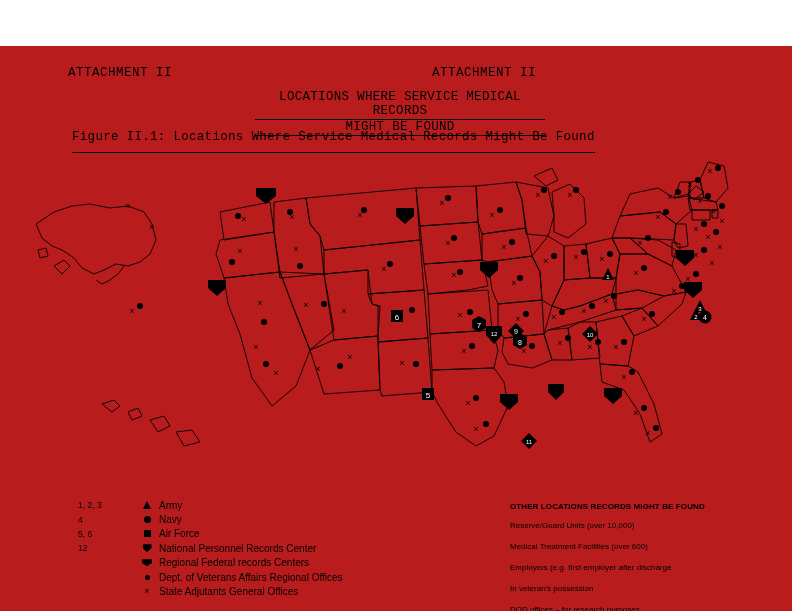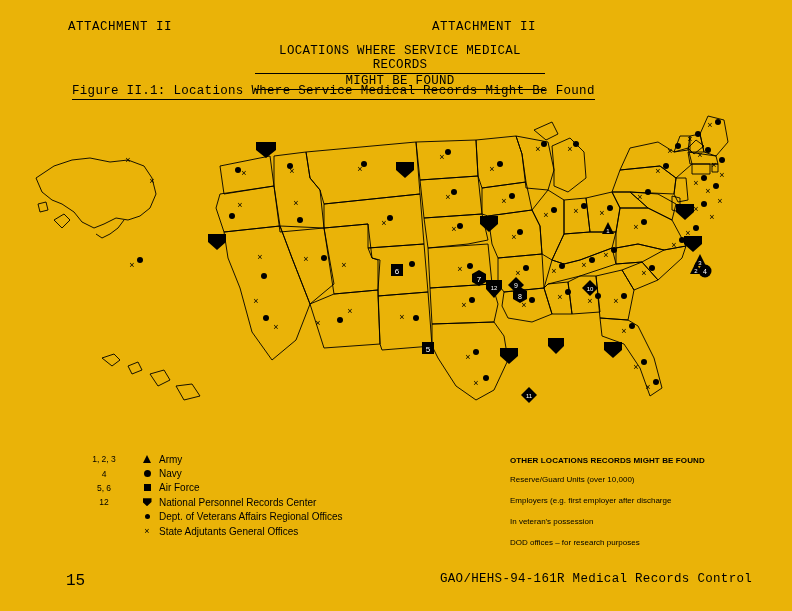--- a/index.html
+++ b/index.html
@@ -11,21 +11,22 @@
     width: 792px;
     height: 611px;
     position: relative;
     font-family: "Liberation Mono", monospace;
     color: #000;
     overflow: hidden;
   }
   .page {
     position: absolute;
     inset: 0;
-    background: #eab308;
+    background: #b91c1c;
+    margin-top: 46px;
   }
 
   
   .att-left {
     position: absolute;
     left: 68px;
     top: 20px;
     font-size: 12.5px;
     letter-spacing: 0.5px;
   }
@@ -51,21 +52,21 @@
     border-bottom: 1px solid #000;
     padding-bottom: 1px;
   }
   .fig-caption {
     position: absolute;
     left: 72px;
     top: 84px;
     font-size: 12.5px;
     letter-spacing: 0.3px;
     border-bottom: 1px solid #000;
-    padding-bottom: 1px;
+    padding-bottom: 8px;
   }
 
   
   .page-num {
     position: absolute;
     left: 66px;
     top: 572px;
     font-size: 16px;
   }
   .footer-right {
@@ -94,21 +95,21 @@
     font-size: 8.5px;
     font-family: "Liberation Sans", sans-serif;
   }
   .legend-row {
     display: flex;
     align-items: center;
     height: 14.4px;
   }
   .legend-num {
     width: 52px;
-    text-align: center;
+    text-align: left;
     padding-right: 9px;
     font-size: 8.5px;
   }
   .legend-sym {
     width: 16px;
     text-align: center;
     display: flex;
     align-items: center;
     justify-content: center;
   }
@@ -542,20 +543,27 @@
 
 
     <div class="legend-row">
       <div class="legend-num">12</div>
       <div class="legend-sym">
           <span class="sym-house"></span>
         </div>
       <div class="legend-label">National Personnel Records Center</div>
     </div>
 
+    <div class="legend-row">
+      <div class="legend-num"></div>
+      <div class="legend-sym">
+          <span class="sym-flag"></span>
+        </div>
+      <div class="legend-label">Regional Federal records Centers</div>
+    </div>
 
     <div class="legend-row">
       <div class="legend-num"></div>
       <div class="legend-sym">
           <span class="sym-dot-sm"></span>
         </div>
       <div class="legend-label">Dept. of Veterans Affairs Regional Offices</div>
     </div>
 
     <div class="legend-row">
@@ -564,20 +572,21 @@
           <span class="sym-x">×</span>
         </div>
       <div class="legend-label">State Adjutants General Offices</div>
     </div>
 
   </div>
 
   <div class="other">
     <div class="other-title">OTHER LOCATIONS RECORDS MIGHT BE FOUND</div>
     <div class="other-item">Reserve/Guard Units (over 10,000)</div>
+    <div class="other-item">Medical Treatment Facilities (over 600)</div>
     <div class="other-item">
       <span>Employers (e.g. first employer after discharge</span>
     </div>
     <div class="other-item">In veteran's possession</div>
     <div class="other-item">DOD offices – for research purposes</div>
   </div>
 
   <div class="page-num">15</div>
   <div class="footer-right">GAO/HEHS-94-161R  Medical Records Control</div>
 

